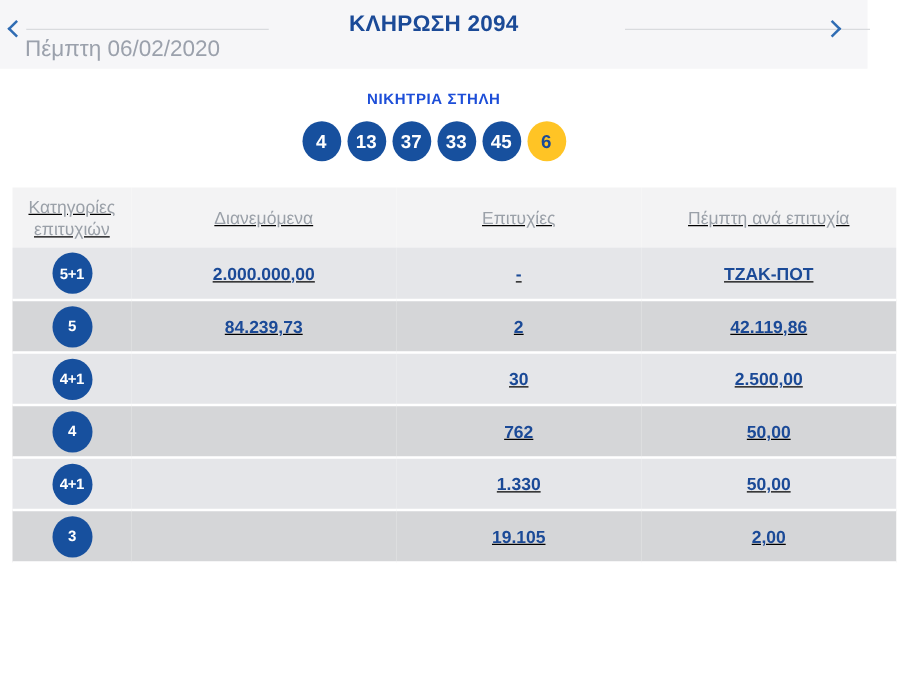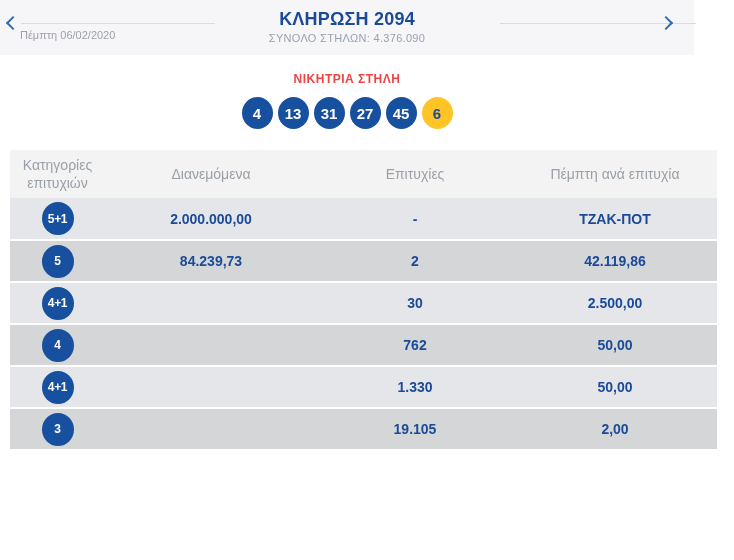--- a/index.html
+++ b/index.html
@@ -19,56 +19,56 @@
     border-left: 2.5px solid #2f6cb3; border-bottom: 2.5px solid #2f6cb3;
     cursor: pointer;
   }
   .chev-left  { left: 8px;  top: 18px; transform: rotate(45deg); }
   .chev-right { right: 23px; top: 18px; transform: rotate(225deg); }
   .hline { position: absolute; top: 23px; height: 1px; background: #d9dbde; }
   .hline-left  { left: 21px;  width: 194px; }
   .hline-right { left: 500px; width: 196px; }
   .draw-date {
     position: absolute; left: 20px; top: 29px;
-    font-size: 11px; color: #9ba1ac;
+    font-size: 18px; color: #9ba1ac;
   }
   .draw-title {
     position: absolute; left: 0; top: 9px; width: 100%;
     text-align: center; font-size: 18px; font-weight: bold; color: #1b4a97;
     letter-spacing: 0.2px;
   }
   .draw-subtitle {
     position: absolute; left: 0; top: 32px; width: 100%;
     text-align: center; font-size: 11px; color: #99a1b0;
     letter-spacing: 0.3px;
   }
 
   
   .winning { text-align: center; }
   .winning-label {
     padding-top: 17px;
-    font-size: 12px; font-weight: bold; color: #ef4444;
+    font-size: 12px; font-weight: bold; color: #1d4ed8;
     letter-spacing: 0.5px;
   }
   .balls {
     margin-top: 11px;
     display: flex; justify-content: center; gap: 5px;
   }
   .ball {
     width: 31px; height: 32px; border-radius: 50%;
     background: #17509e; color: #ffffff;
     font-size: 15px; font-weight: bold;
     display: flex; align-items: center; justify-content: center;
   }
   .ball.joker { background: #ffc425; color: #1b4a97; }
 
   
   table.results {
     margin: 21px 0 0 10px; width: 707px;
-    border-collapse: collapse; table-layout: fixed;
+    border-collapse: collapse; table-layout: fixed; text-decoration: underline;
   }
   .results thead th {
     height: 48px; background: #f3f3f4;
     font-size: 14px; font-weight: normal; color: #9aa0a8;
     text-align: center; vertical-align: middle; line-height: 1.3;
     padding: 0 8px;
   }
   .results tbody tr.light { background: #e5e6e9; }
   .results tbody tr.dark  { background: #d5d6d8; }
   .results tbody td {
@@ -85,33 +85,32 @@
 </style>
 </head>
 <body>
 
 <div class="page">
 
   <div class="top-bar">
     <span class="chev chev-left"></span>
     <span class="hline hline-left"></span>
     <div class="draw-title">ΚΛΗΡΩΣΗ 2094</div>
-    <div class="draw-subtitle">ΣΥΝΟΛΟ ΣΤΗΛΩΝ: 4.376.090</div>
     <div class="draw-date">Πέμπτη 06/02/2020</div>
     <span class="hline hline-right"></span>
     <span class="chev chev-right"></span>
   </div>
 
   <div class="winning">
     <div class="winning-label">ΝΙΚΗΤΡΙΑ ΣΤΗΛΗ</div>
     <div class="balls">
       <div class="ball">4</div>
       <div class="ball">13</div>
-      <div class="ball">31</div>
-      <div class="ball">27</div>
+      <div class="ball">37</div>
+      <div class="ball">33</div>
       <div class="ball">45</div>
       <div class="ball joker">6</div>
     </div>
   </div>
 
   <table class="results">
     <colgroup>
       <col style="width:95px">
         <col style="width:212px">
         <col style="width:196px">

